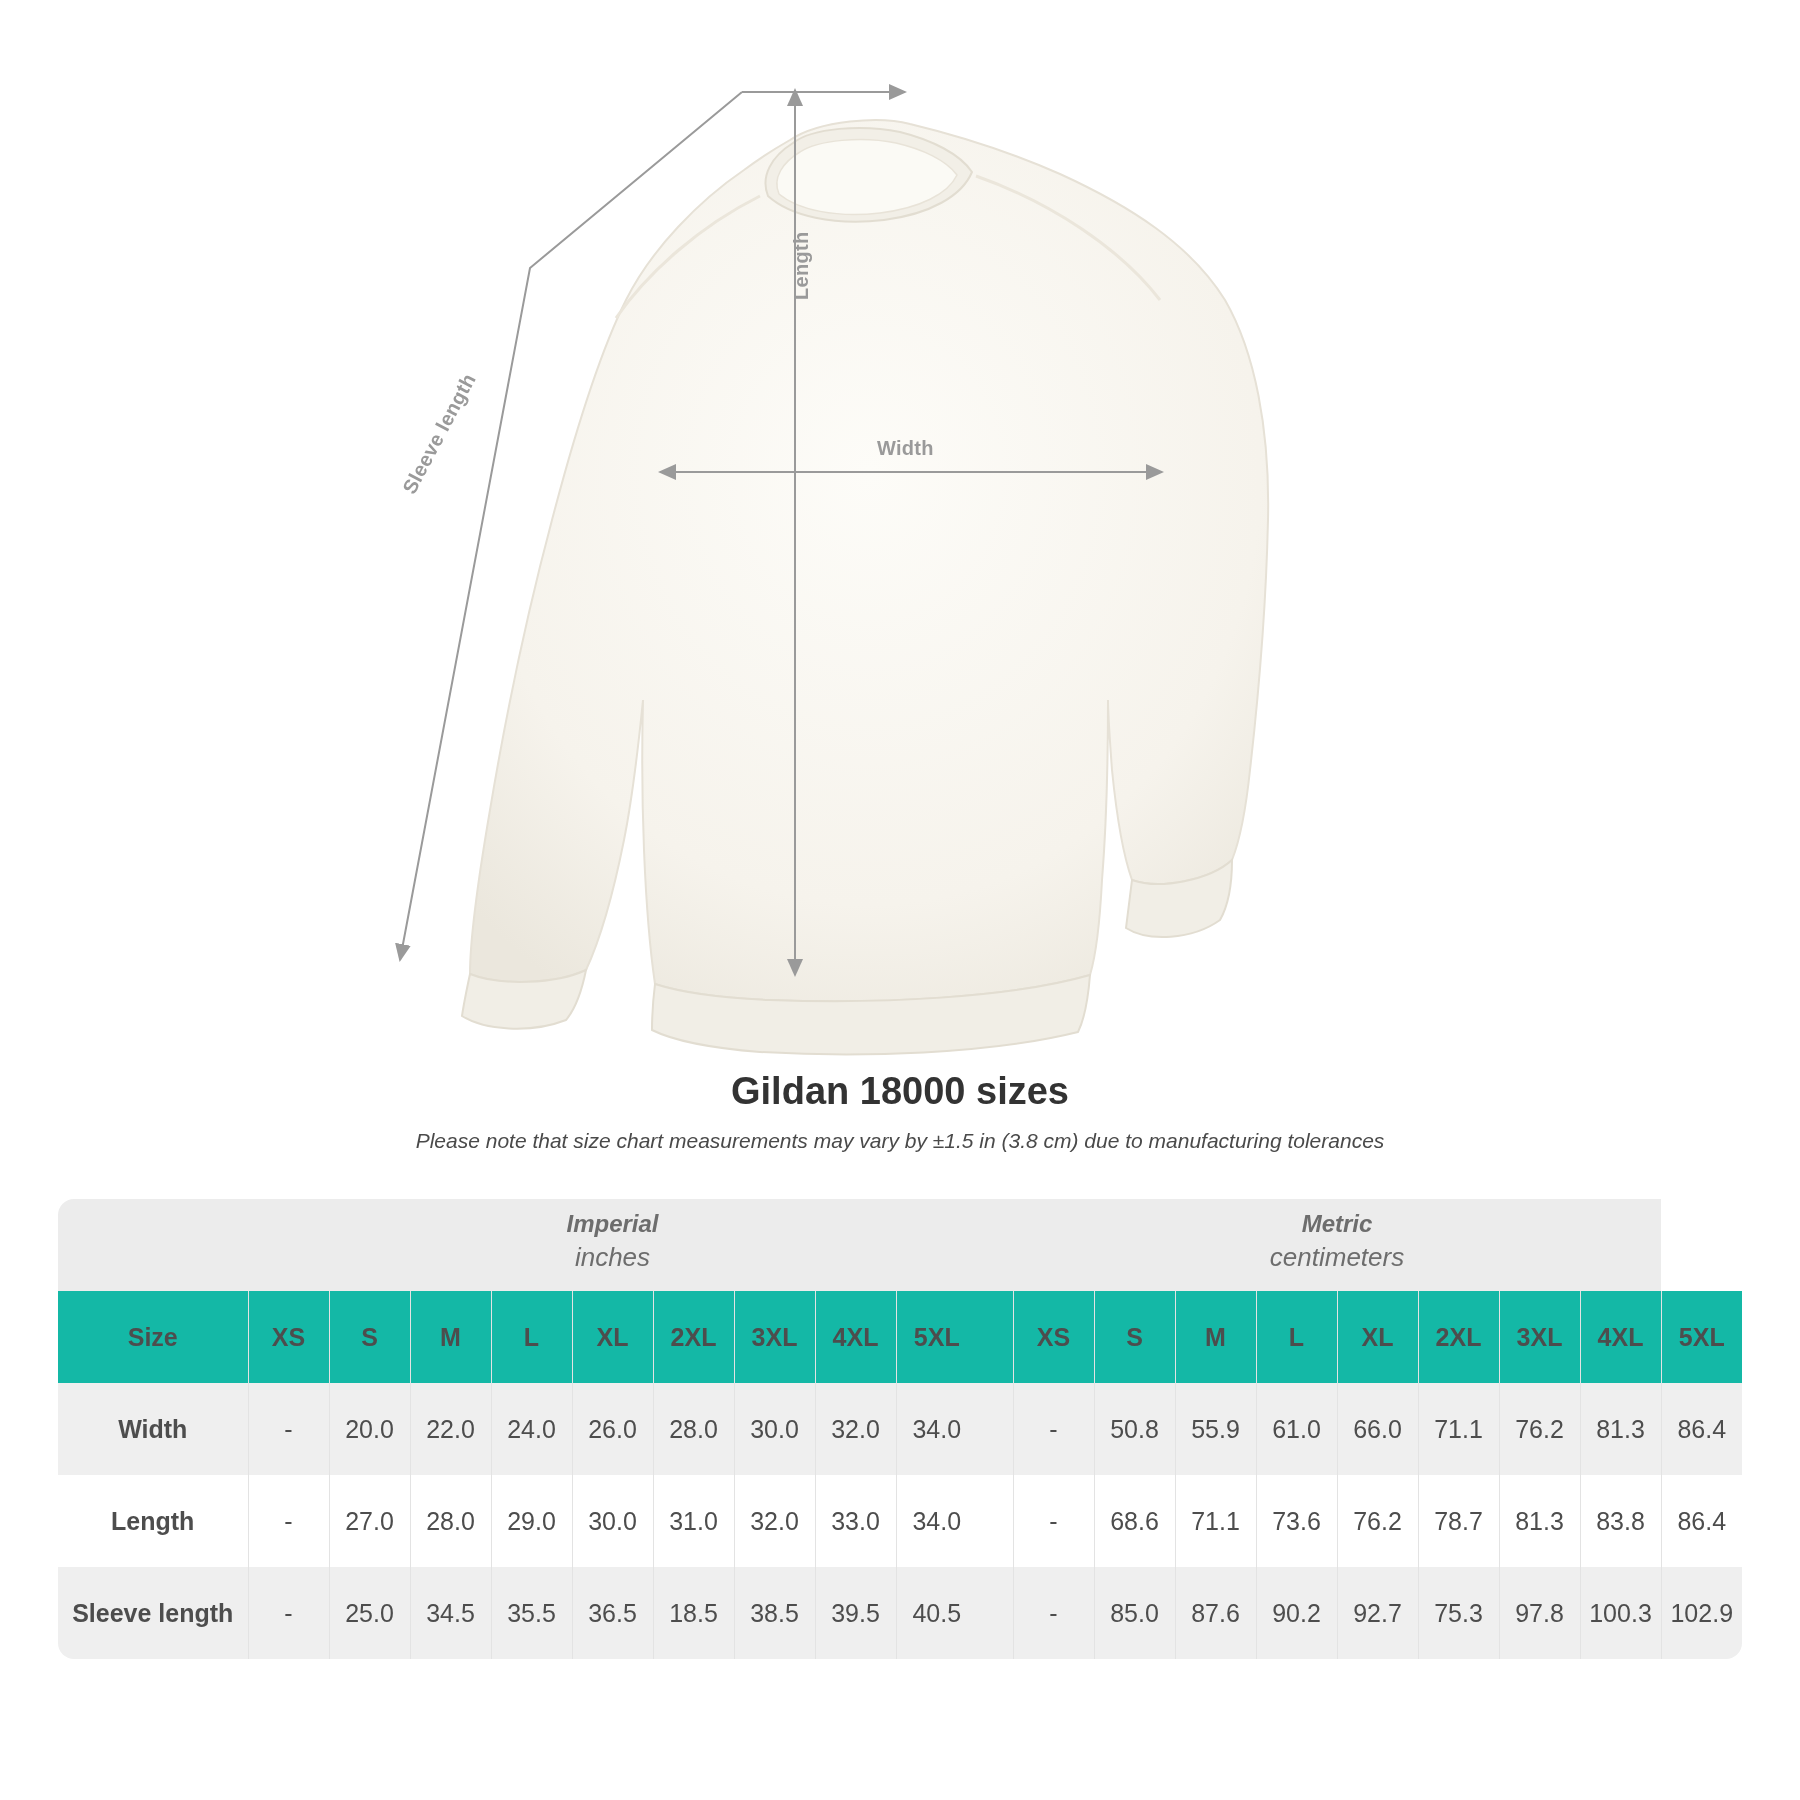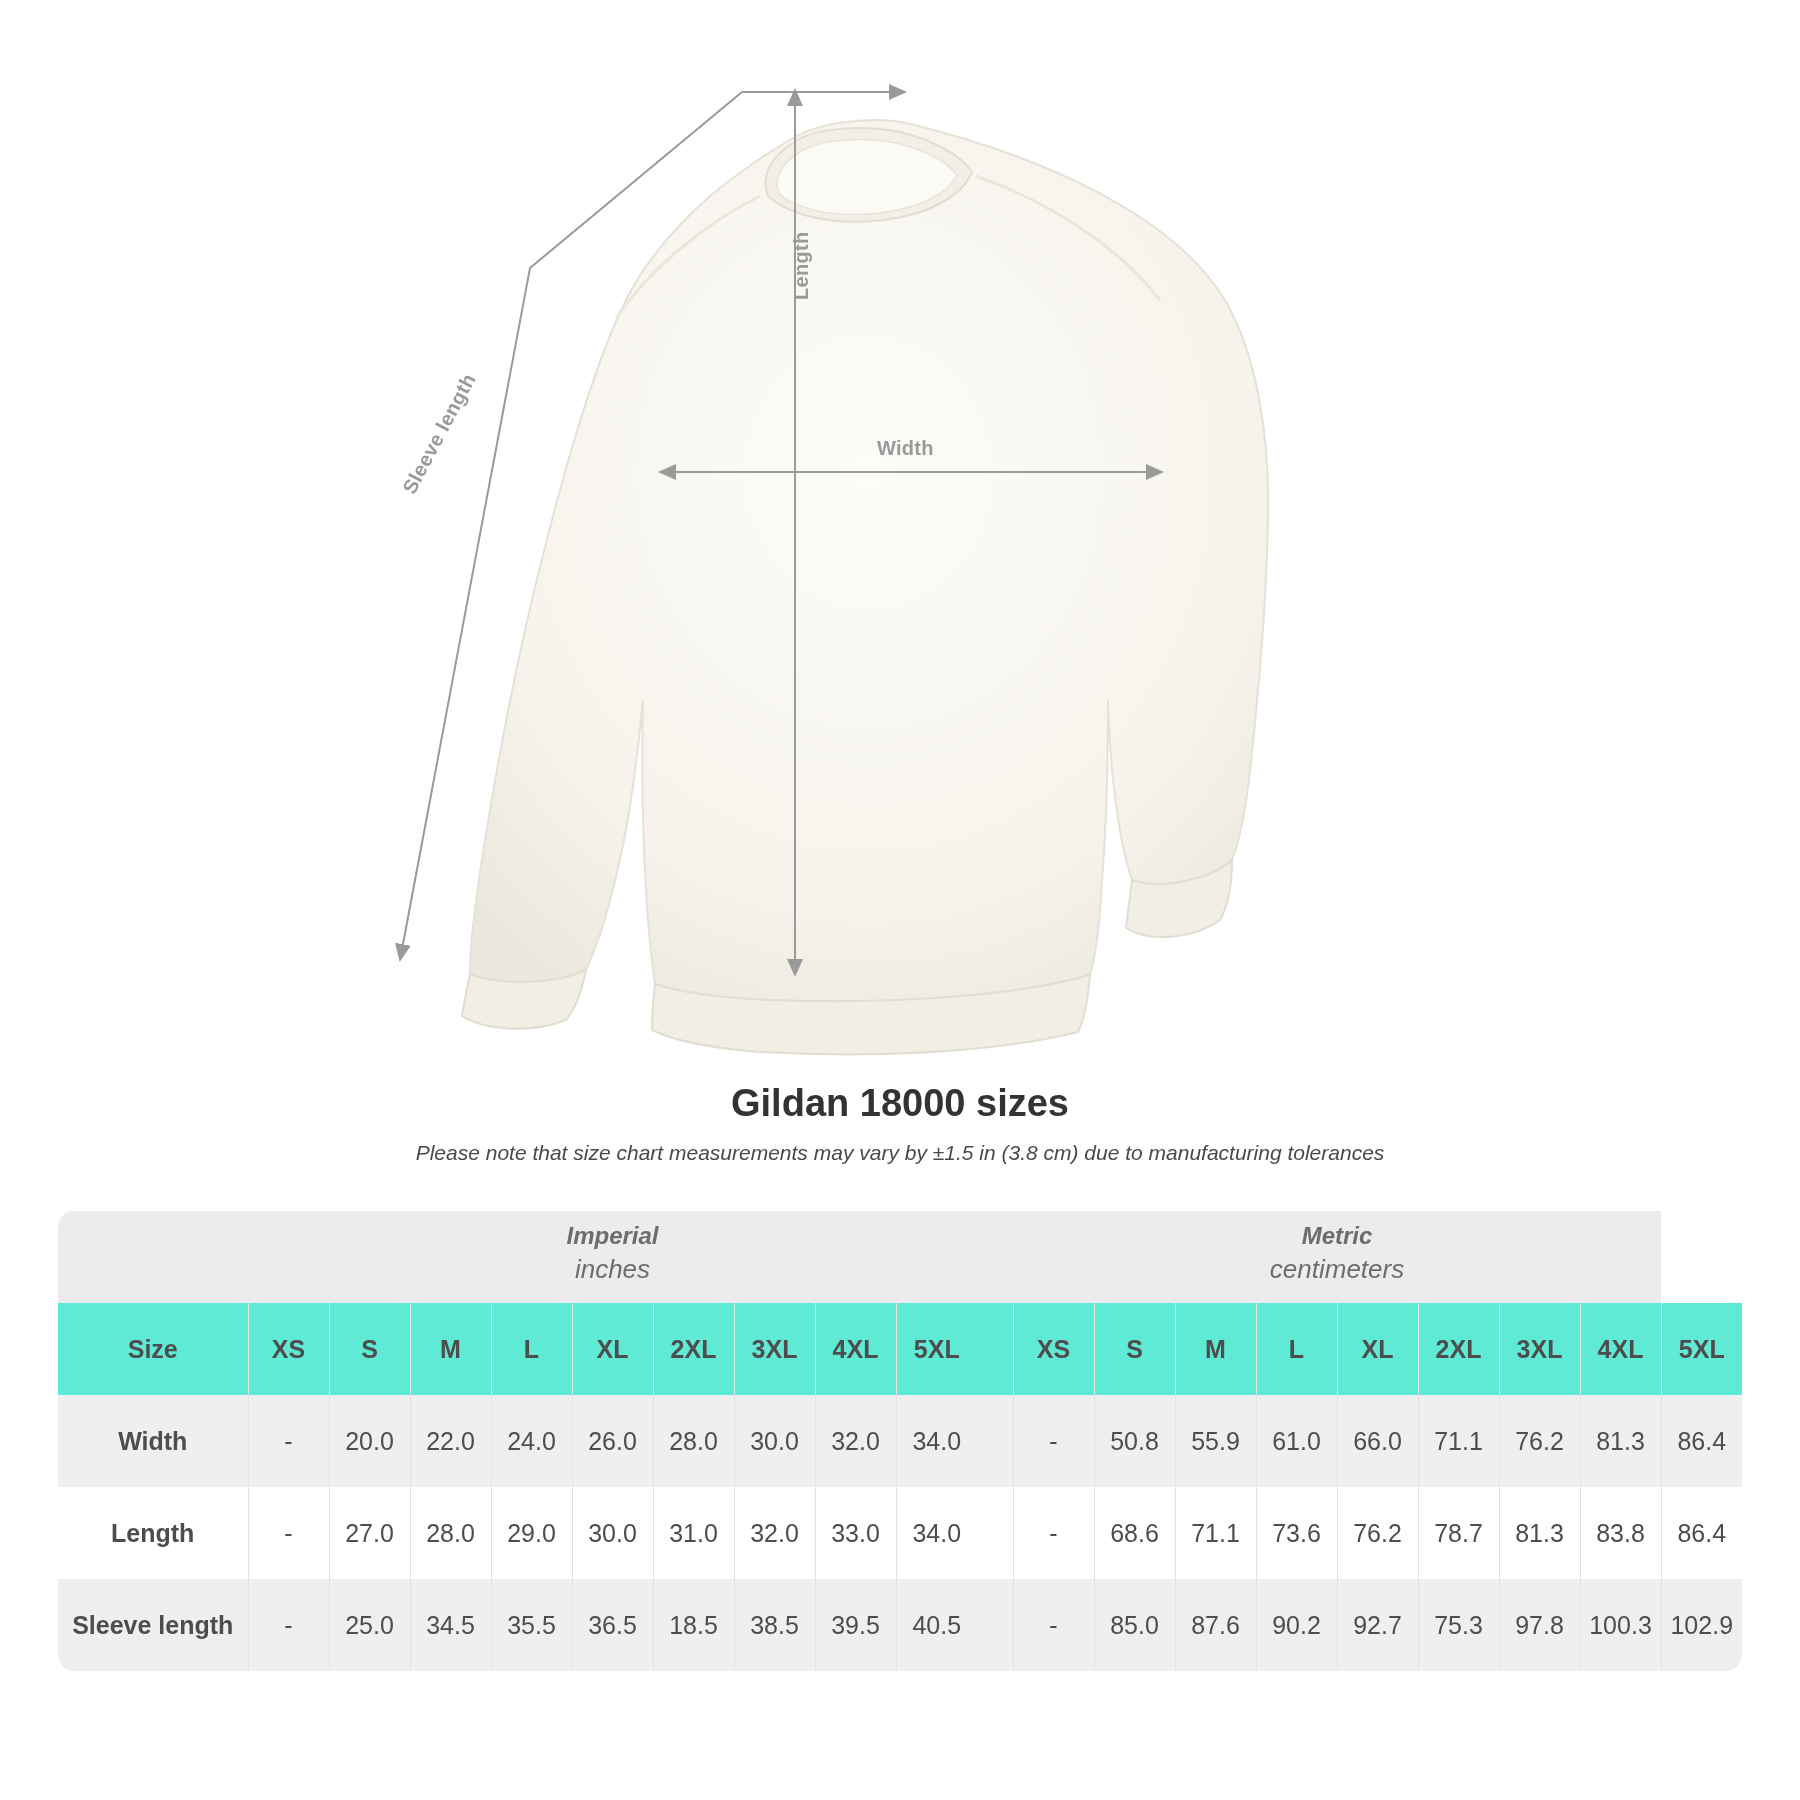--- a/index.html
+++ b/index.html
@@ -45,21 +45,21 @@
   .label-sleeve {
     left: 398px; top: 487px;
     transform: rotate(-62deg);
     transform-origin: left top;
     white-space: nowrap;
   }
 
   
   .title-block {
     text-align: center;
-    margin-top: 22px;
+    margin-top: 10px;
   }
   .chart-title {
     font-size: 38px;
     font-weight: bold;
     color: #333333;
     margin: 0 0 16px 0;
   }
   .chart-note {
     font-size: 21px;
     font-style: italic;
@@ -100,21 +100,21 @@
     line-height: 1.1;
   }
   .unit-sub {
     font-size: 26px;
     font-style: italic;
     color: #6d6d6d;
     line-height: 1.6;
   }
   
   .head-row td {
-    background: #5eead4;
+    background: #14b8a6;
     font-weight: bold;
     color: #6b6b6b;
     font-size: 25px;
     height: 100px;
   }
   .row-shade td { background: #efefef; }
   .row-plain td { background: #ffffff; }
   .rowlabel {
     font-weight: bold;
     color: #5a5a5a;

